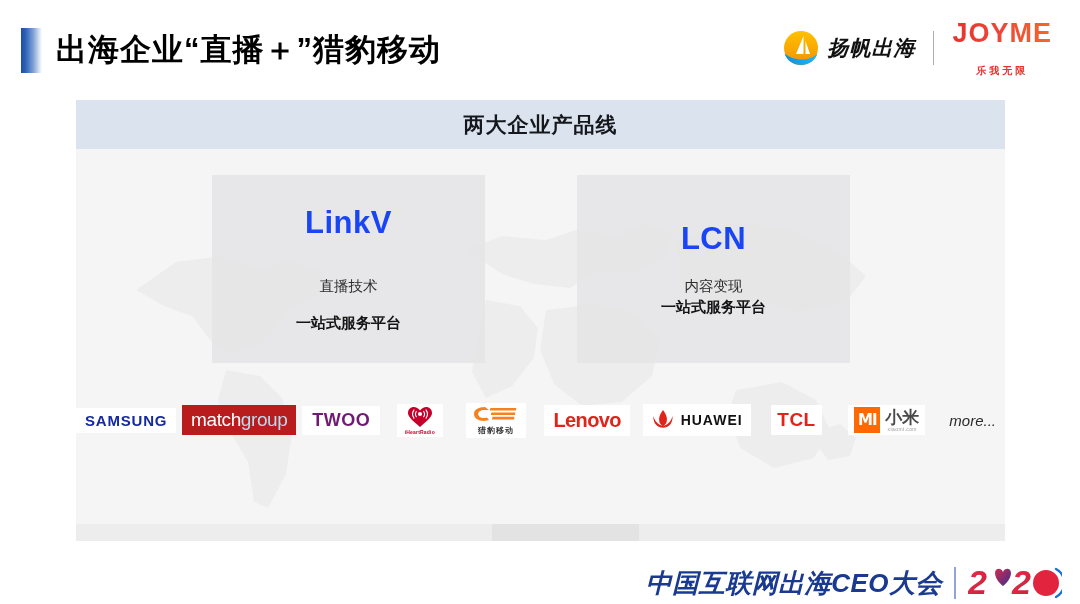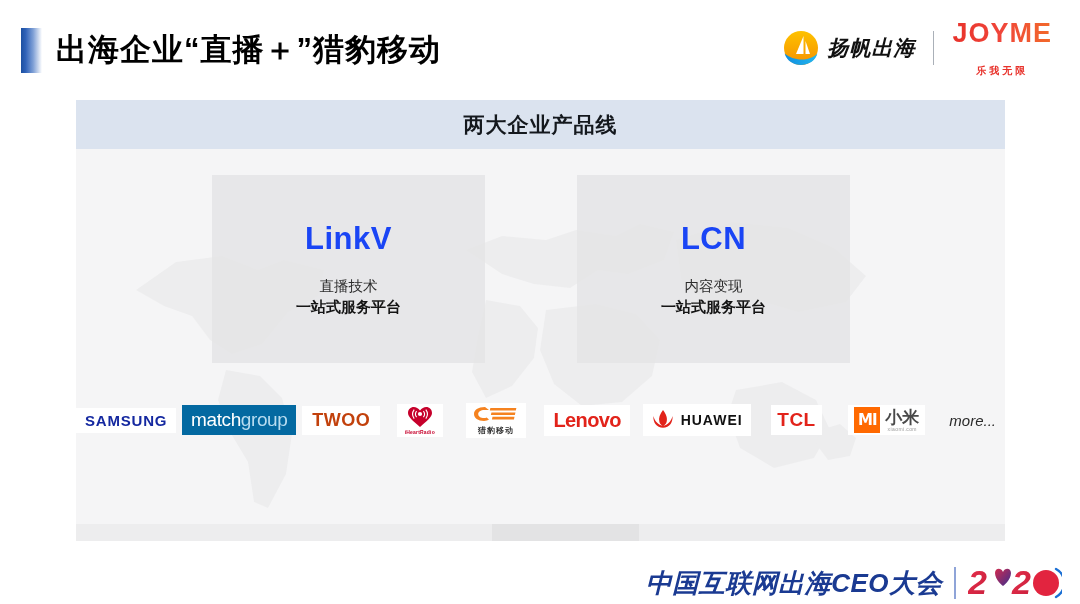--- a/index.html
+++ b/index.html
@@ -55,43 +55,43 @@
   .panel-head-title { font-size: 21px; font-weight: bold; color: #14181d; letter-spacing: 1px; }
 
   .panel-body { position: absolute; left: 0; top: 49px; width: 929px; height: 392px; }
 
   .cards { position: absolute; left: 0; top: 26px; width: 929px; height: 188px; }
   .card {
     position: absolute; top: 0; width: 273px; height: 188px;
     background: rgba(228,228,229,.82);
     display: flex; flex-direction: column; align-items: center; justify-content: center;
   }
-  .card.left { left: 136px; }
+  .card.left { left: 136px; gap: 16px; }
   .card.right { left: 501px; }
   .card-title { font-size: 31px; font-weight: bold; color: #1a45f5; letter-spacing: .5px; }
   .card-sub1 { font-size: 14.5px; color: #2c2c2c; margin-top: 19px; line-height: 20px; }
   .card-sub2 { font-size: 15px; font-weight: bold; color: #151515; line-height: 22px; }
 
   
   .logostrip {
     position: absolute; left: 0; top: 239px; width: 929px; height: 64px;
     display: flex; align-items: center; justify-content: center; gap: 8px;
   }
   .logo-cell { display: flex; align-items: center; justify-content: center; height: 36px; }
 
   .lg-samsung {
     background: #fff; padding: 4px 9px; font-size: 15px; font-weight: bold;
     color: #1428a0; letter-spacing: .8px; font-stretch: condensed;
   }
-  .lg-match { background: #0369a1; padding: 5px 9px; font-size: 19px; line-height: 20px; letter-spacing: -.4px; }
+  .lg-match { background: #b91c1c; padding: 5px 9px; font-size: 19px; line-height: 20px; letter-spacing: -.4px; }
   .lg-match .m1 { color: #ffffff; font-weight: 400; }
   .lg-match .m2 { color: #b7dcf0; font-weight: 400; }
   .lg-twoo {
     background: #fff; padding: 4px 10px; font-size: 18px; font-weight: bold;
-    color: #c2410c; letter-spacing: .5px;
+    color: #701a75; letter-spacing: .5px;
   }
   .lg-ihr { background: #fff; padding: 2px 8px; display: flex; flex-direction: column; align-items: center; }
   .ihr-sub { font-size: 5px; font-weight: bold; color: #c6002b; letter-spacing: .2px; margin-top: 1px; }
   .lg-cm { background: #fff; padding: 2px 7px; display: flex; flex-direction: column; align-items: center; }
   .cm-sub { font-size: 8px; color: #333; letter-spacing: 1px; margin-top: 2px; font-weight: bold; }
   .lg-lenovo { background: #fff; padding: 4px 9px; font-size: 20px; font-weight: bold; color: #e2231a; letter-spacing: -.6px; }
   .lg-huawei { background: #fff; padding: 4px 8px; display: flex; align-items: center; gap: 6px; }
   .hw-text { font-size: 14px; font-weight: bold; color: #111; letter-spacing: 1px; }
   .lg-tcl { background: #fff; padding: 4px 6px; font-size: 19px; font-weight: bold; color: #e2231a; letter-spacing: .5px; }
   .lg-mi { background: #fff; padding: 2px 6px; display: flex; align-items: center; gap: 5px; }

